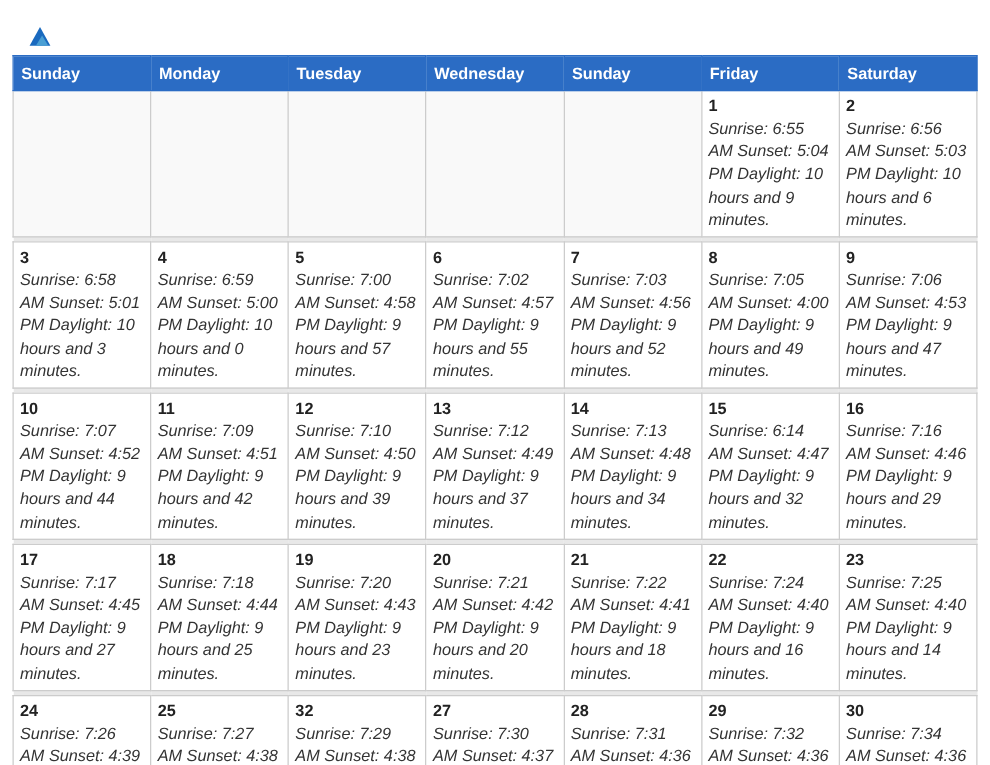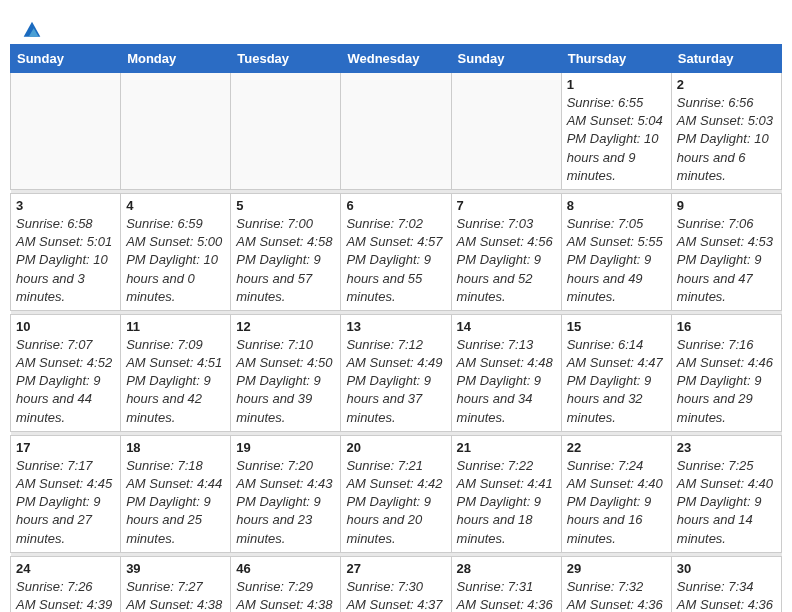--- a/index.html
+++ b/index.html
@@ -120,21 +120,21 @@
 </div>
 
 <table class="calendar">
   <thead>
     <tr id="header-row">
         <th>Sunday</th>
         <th>Monday</th>
         <th>Tuesday</th>
         <th>Wednesday</th>
         <th>Sunday</th>
-        <th>Thursday</th>
+        <th>Friday</th>
         <th>Saturday</th>
       </tr>
   </thead>
   <tbody id="calendar-body">
       <tr>
         <td class="empty"></td>
         <td class="empty"></td>
         <td class="empty"></td>
         <td class="empty"></td>
         <td class="empty"></td>
@@ -187,21 +187,21 @@
         </td>
         <td>
           <span class="day-num">7</span>
           <div class="day-info">Sunrise: 7:03 AM
 Sunset: 4:56 PM
 Daylight: 9 hours and 52 minutes.</div>
         </td>
         <td>
           <span class="day-num">8</span>
           <div class="day-info">Sunrise: 7:05 AM
-Sunset: 5:55 PM
+Sunset: 4:00 PM
 Daylight: 9 hours and 49 minutes.</div>
         </td>
         <td>
           <span class="day-num">9</span>
           <div class="day-info">Sunrise: 7:06 AM
 Sunset: 4:53 PM
 Daylight: 9 hours and 47 minutes.</div>
         </td>
       </tr>
       <tr class="row-separator">
@@ -320,27 +320,27 @@
         <td></td>
       </tr>
       <tr>
         <td>
           <span class="day-num">24</span>
           <div class="day-info">Sunrise: 7:26 AM
 Sunset: 4:39 PM
 Daylight: 9 hours and 12 minutes.</div>
         </td>
         <td>
-          <span class="day-num">39</span>
+          <span class="day-num">25</span>
           <div class="day-info">Sunrise: 7:27 AM
 Sunset: 4:38 PM
 Daylight: 9 hours and 10 minutes.</div>
         </td>
         <td>
-          <span class="day-num">46</span>
+          <span class="day-num">32</span>
           <div class="day-info">Sunrise: 7:29 AM
 Sunset: 4:38 PM
 Daylight: 9 hours and 8 minutes.</div>
         </td>
         <td>
           <span class="day-num">27</span>
           <div class="day-info">Sunrise: 7:30 AM
 Sunset: 4:37 PM
 Daylight: 9 hours and 7 minutes.</div>
         </td>

